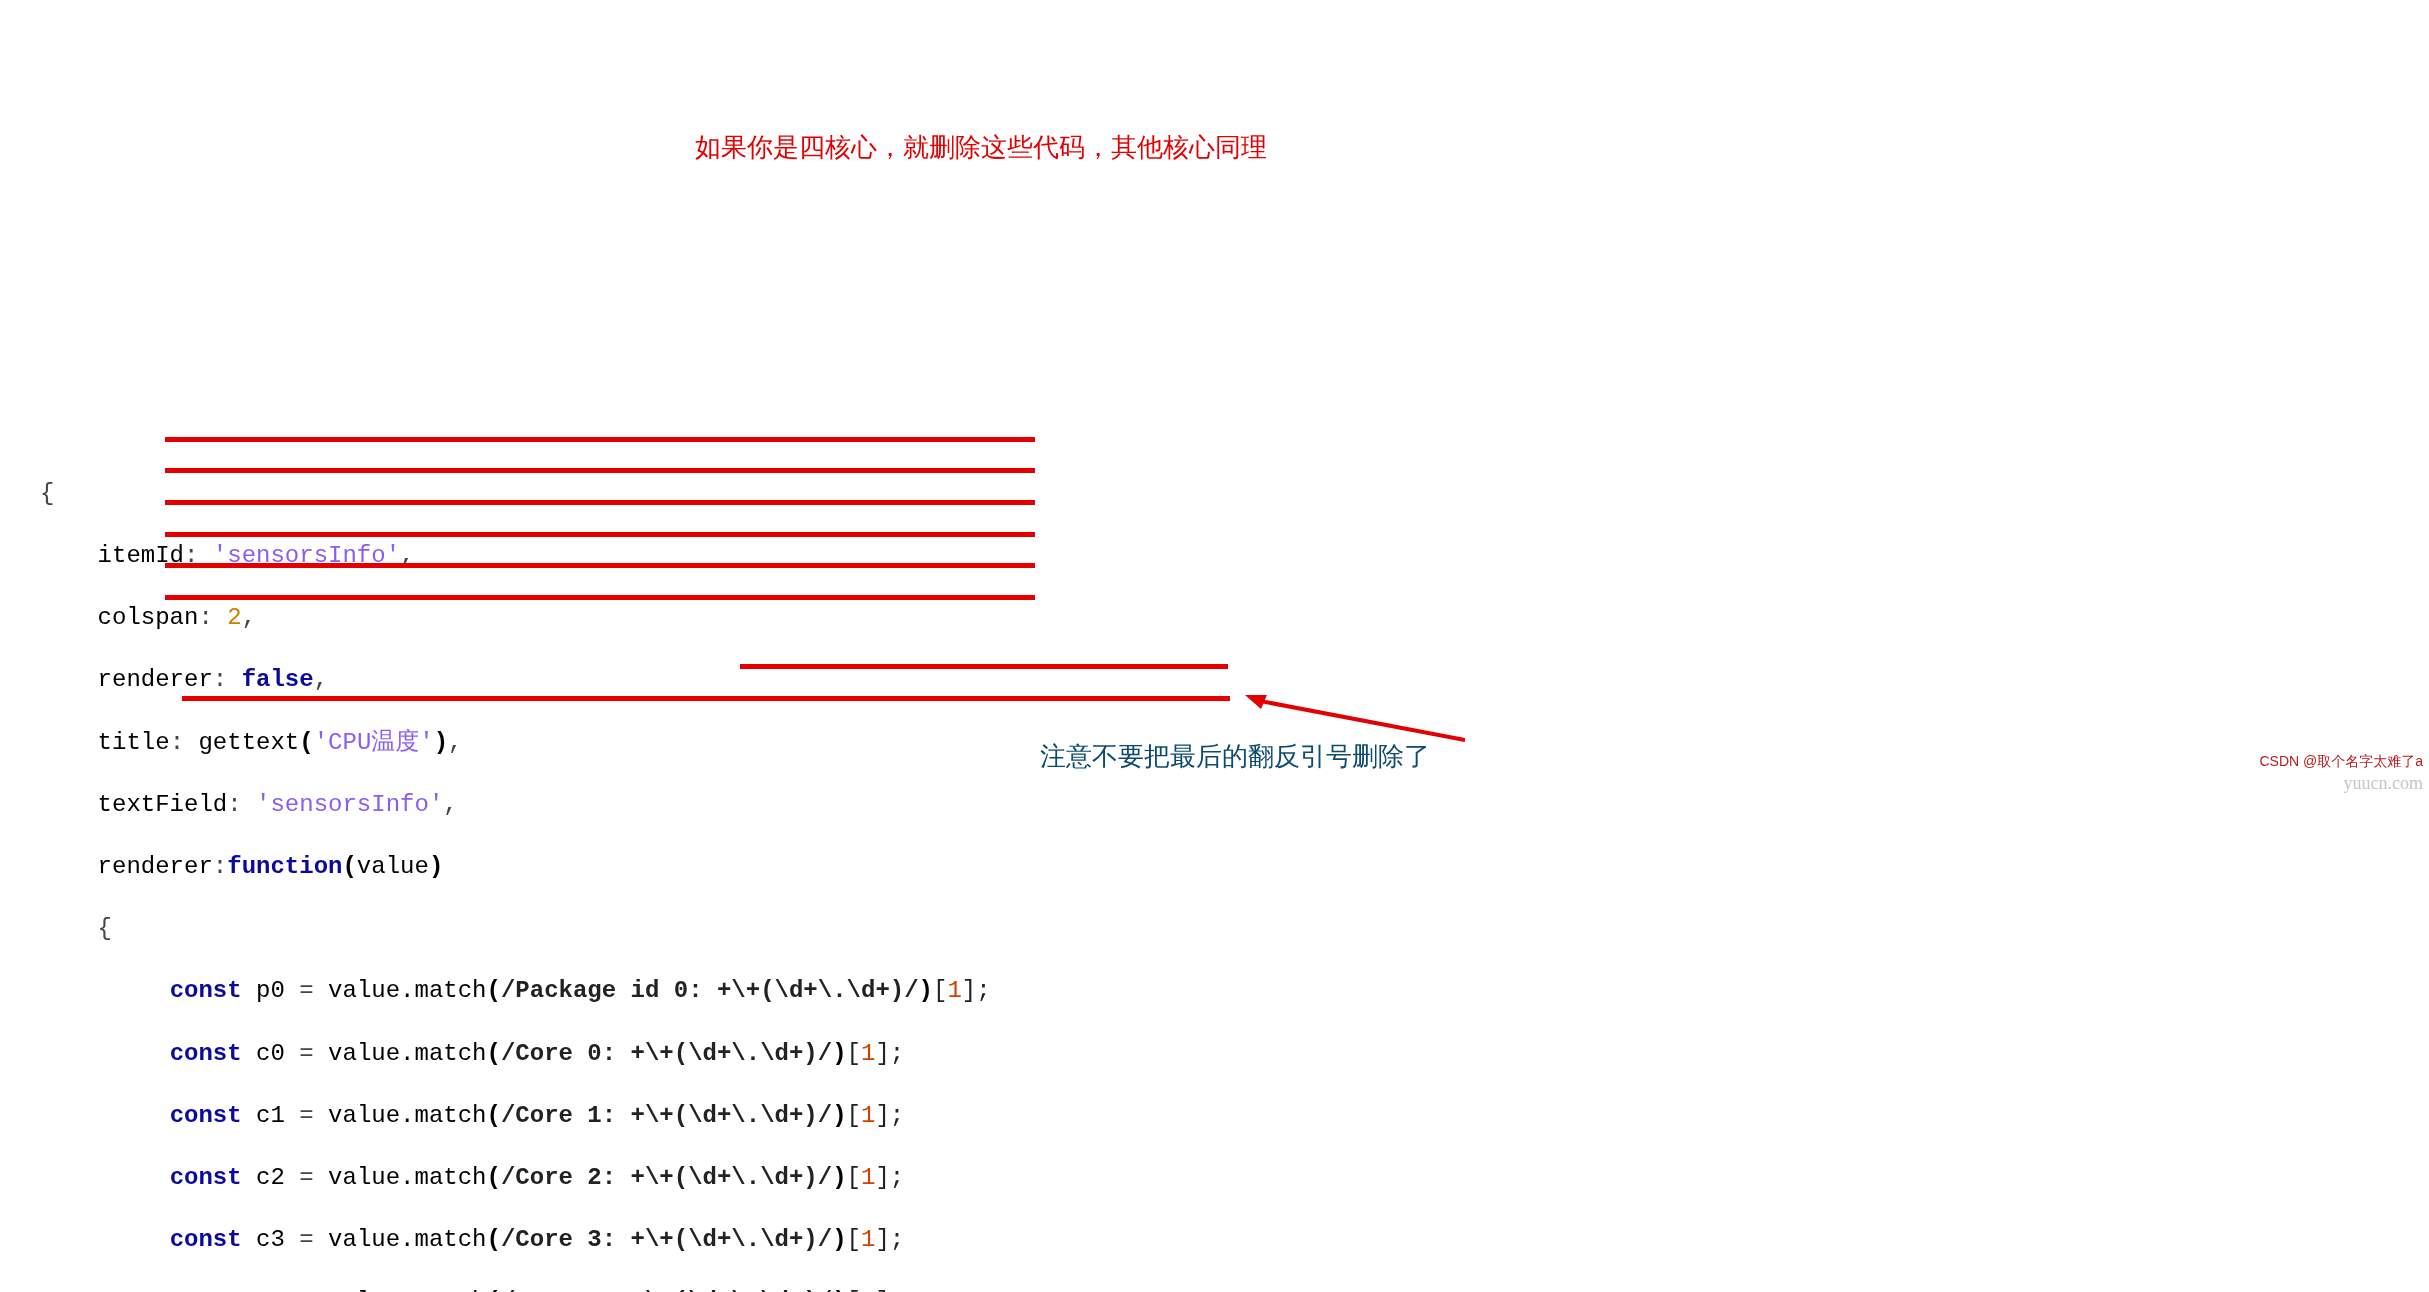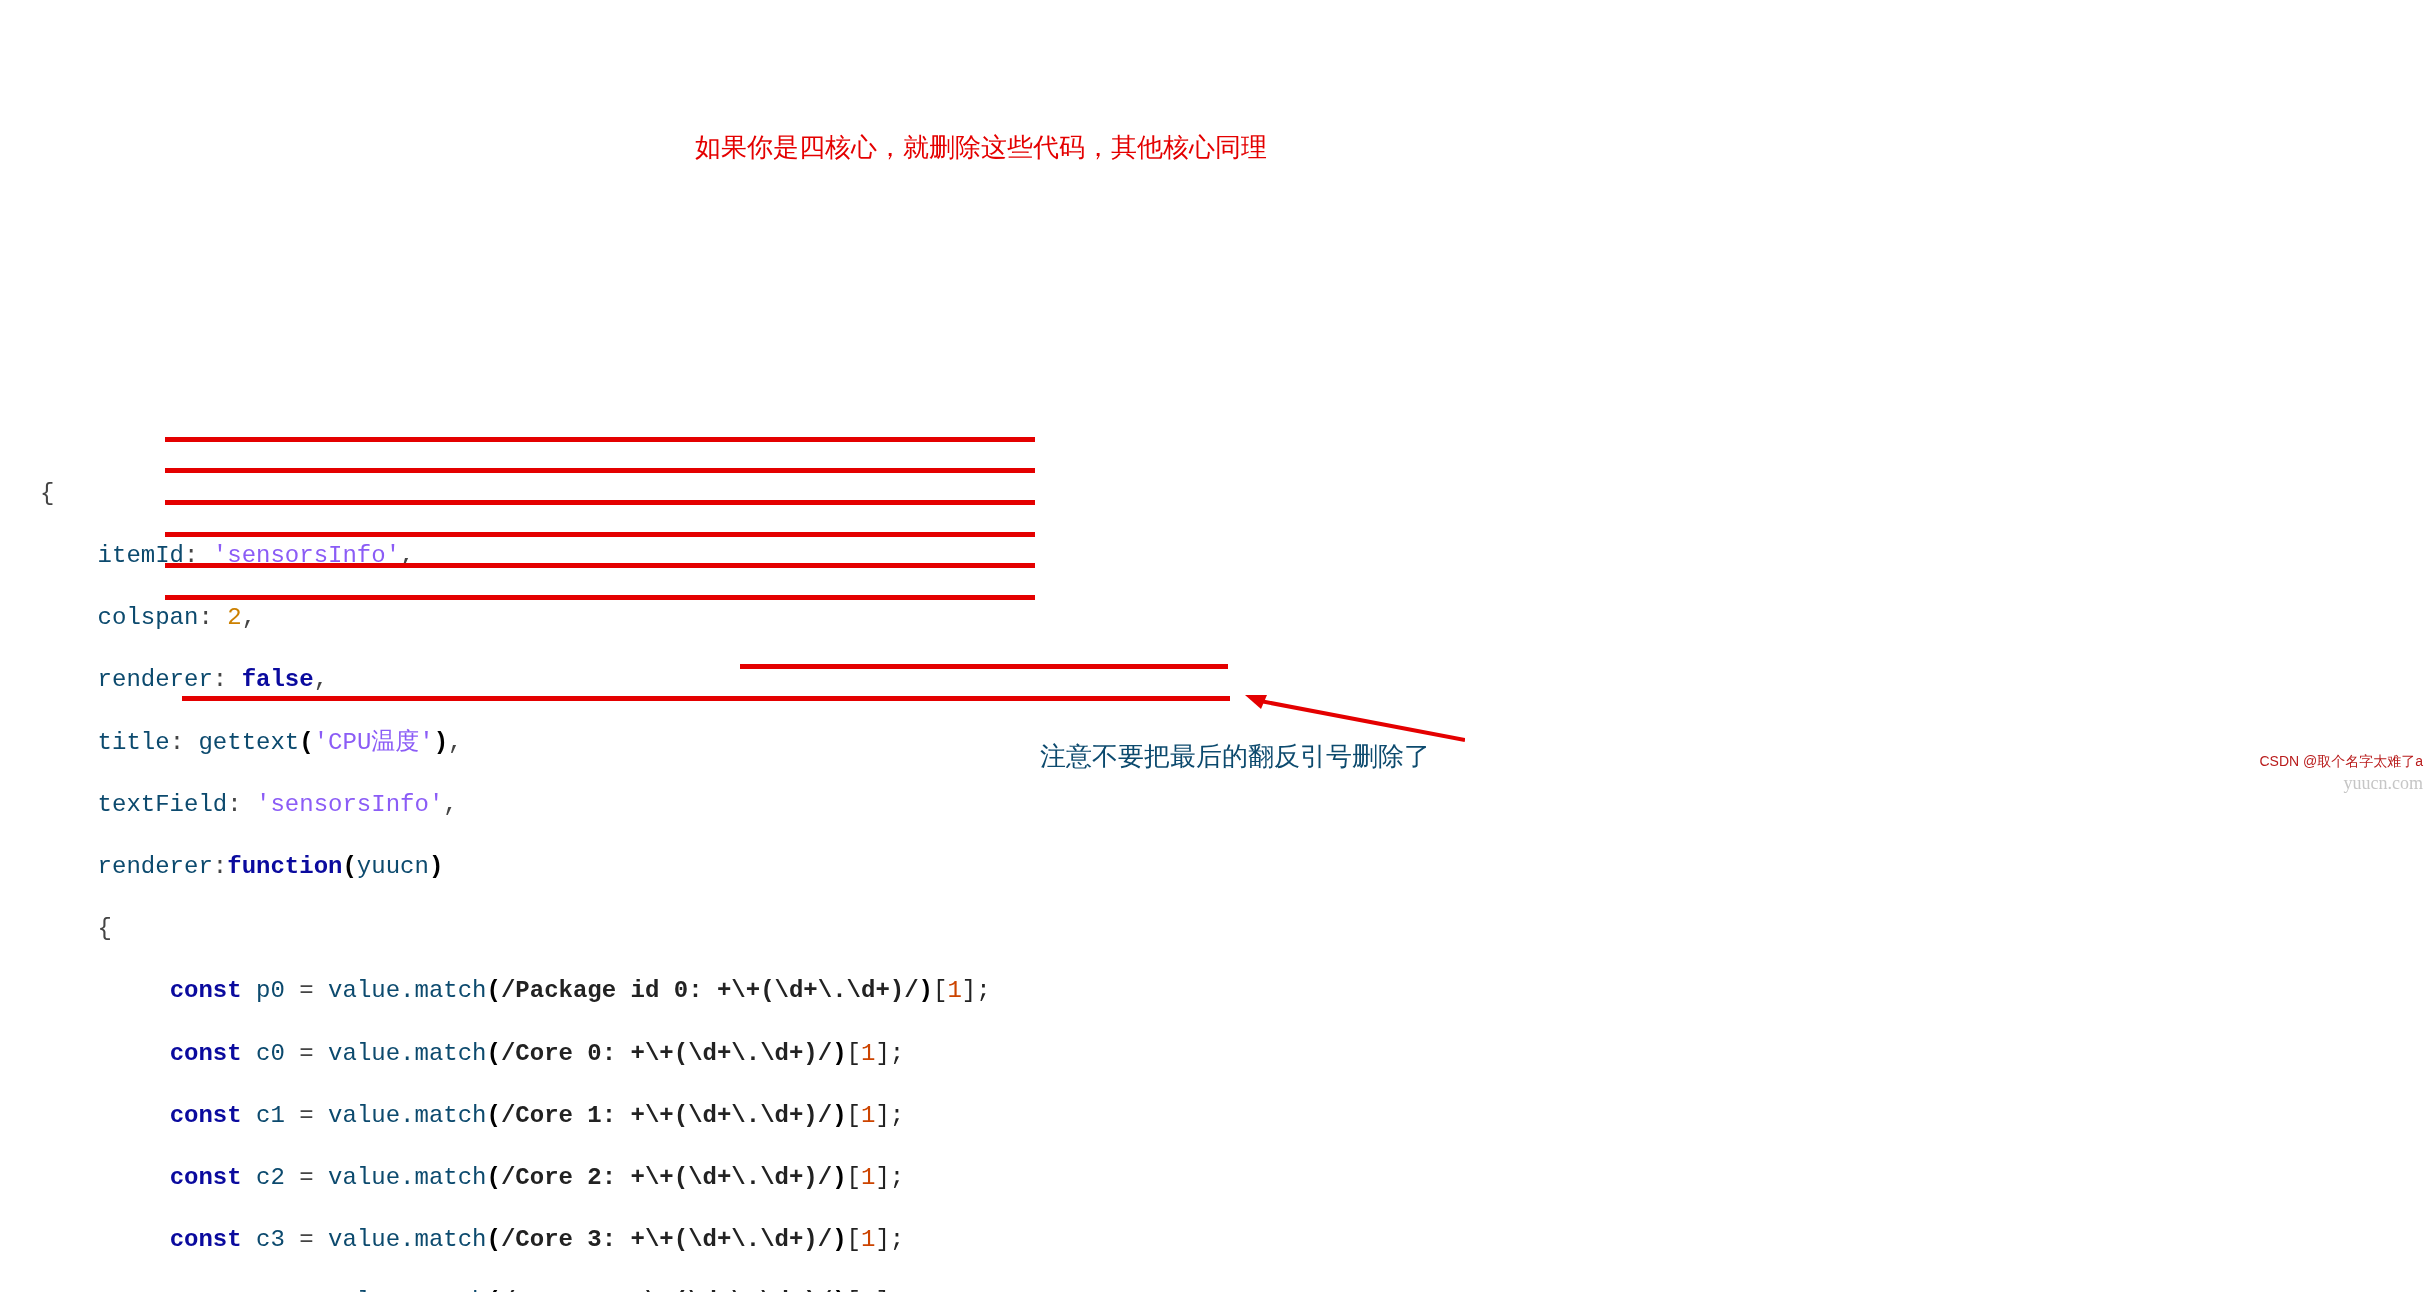--- a/index.html
+++ b/index.html
@@ -18,21 +18,21 @@
     white-space: pre;
   }
   .line {
     display: block;
     height: 31px;
   }
   .tok-punc { color: #444; }
   .tok-key  { color: #0a0a9e; font-weight: bold; }
   .tok-num  { color: #cc8000; }
   .tok-str  { color: #8b5cf6; }
-  .tok-func { color: #0c4a6e; }
+  .tok-func { color: #000000; }
   .tok-regex{ color: #222; font-weight: bold; }
   .tok-idx  { color: #cc4400; }
   .tok-par  { color: #000; font-weight: bold;}
   .tok-brk  { color: #222; }
 
   .annotation-top {
     position: absolute;
     top: 133px;
     left: 695px;
     color: #e40000;
@@ -112,21 +112,21 @@
 <div class="strikeline s6"></div>
 <div class="strikeline s7"></div>
 <div class="strikeline s8"></div>
 
 <span class="line"><span class="tok-punc">{</span></span>
 <span class="line">    <span class="tok-func">itemId</span><span class="tok-punc">: </span><span class="tok-str">'sensorsInfo'</span><span class="tok-punc">,</span></span>
 <span class="line">    <span class="tok-func">colspan</span><span class="tok-punc">: </span><span class="tok-num">2</span><span class="tok-punc">,</span></span>
 <span class="line">    <span class="tok-func">renderer</span><span class="tok-punc">: </span><span class="tok-key">false</span><span class="tok-punc">,</span></span>
 <span class="line">    <span class="tok-func">title</span><span class="tok-punc">: </span><span class="tok-func">gettext</span><span class="tok-par">(</span><span class="tok-str">'CPU温度'</span><span class="tok-par">)</span><span class="tok-punc">,</span></span>
 <span class="line">    <span class="tok-func">textField</span><span class="tok-punc">: </span><span class="tok-str">'sensorsInfo'</span><span class="tok-punc">,</span></span>
-<span class="line">    <span class="tok-func">renderer</span><span class="tok-punc">:</span><span class="tok-key">function</span><span class="tok-par">(</span><span class="tok-func">yuucn</span><span class="tok-par">)</span></span>
+<span class="line">    <span class="tok-func">renderer</span><span class="tok-punc">:</span><span class="tok-key">function</span><span class="tok-par">(</span><span class="tok-func">value</span><span class="tok-par">)</span></span>
 <span class="line">    <span class="tok-punc">{</span></span>
 <span class="line">         <span class="tok-key">const</span> <span class="tok-func">p0</span> <span class="tok-punc">=</span> <span class="tok-func">value.match</span><span class="tok-par">(</span><span class="tok-regex">/Package id 0: +\+(\d+\.\d+)/</span><span class="tok-par">)</span><span class="tok-brk">[</span><span class="tok-idx">1</span><span class="tok-brk">];</span></span>
 <span class="line">         <span class="tok-key">const</span> <span class="tok-func">c0</span> <span class="tok-punc">=</span> <span class="tok-func">value.match</span><span class="tok-par">(</span><span class="tok-regex">/Core 0: +\+(\d+\.\d+)/</span><span class="tok-par">)</span><span class="tok-brk">[</span><span class="tok-idx">1</span><span class="tok-brk">];</span></span>
 <span class="line">         <span class="tok-key">const</span> <span class="tok-func">c1</span> <span class="tok-punc">=</span> <span class="tok-func">value.match</span><span class="tok-par">(</span><span class="tok-regex">/Core 1: +\+(\d+\.\d+)/</span><span class="tok-par">)</span><span class="tok-brk">[</span><span class="tok-idx">1</span><span class="tok-brk">];</span></span>
 <span class="line">         <span class="tok-key">const</span> <span class="tok-func">c2</span> <span class="tok-punc">=</span> <span class="tok-func">value.match</span><span class="tok-par">(</span><span class="tok-regex">/Core 2: +\+(\d+\.\d+)/</span><span class="tok-par">)</span><span class="tok-brk">[</span><span class="tok-idx">1</span><span class="tok-brk">];</span></span>
 <span class="line">         <span class="tok-key">const</span> <span class="tok-func">c3</span> <span class="tok-punc">=</span> <span class="tok-func">value.match</span><span class="tok-par">(</span><span class="tok-regex">/Core 3: +\+(\d+\.\d+)/</span><span class="tok-par">)</span><span class="tok-brk">[</span><span class="tok-idx">1</span><span class="tok-brk">];</span></span>
 <span class="line">         <span class="tok-key">const</span> <span class="tok-func">c4</span> <span class="tok-punc">=</span> <span class="tok-func">value.match</span><span class="tok-par">(</span><span class="tok-regex">/Core 4: +\+(\d+\.\d+)/</span><span class="tok-par">)</span><span class="tok-brk">[</span><span class="tok-idx">1</span><span class="tok-brk">];</span></span>
 
 
 

